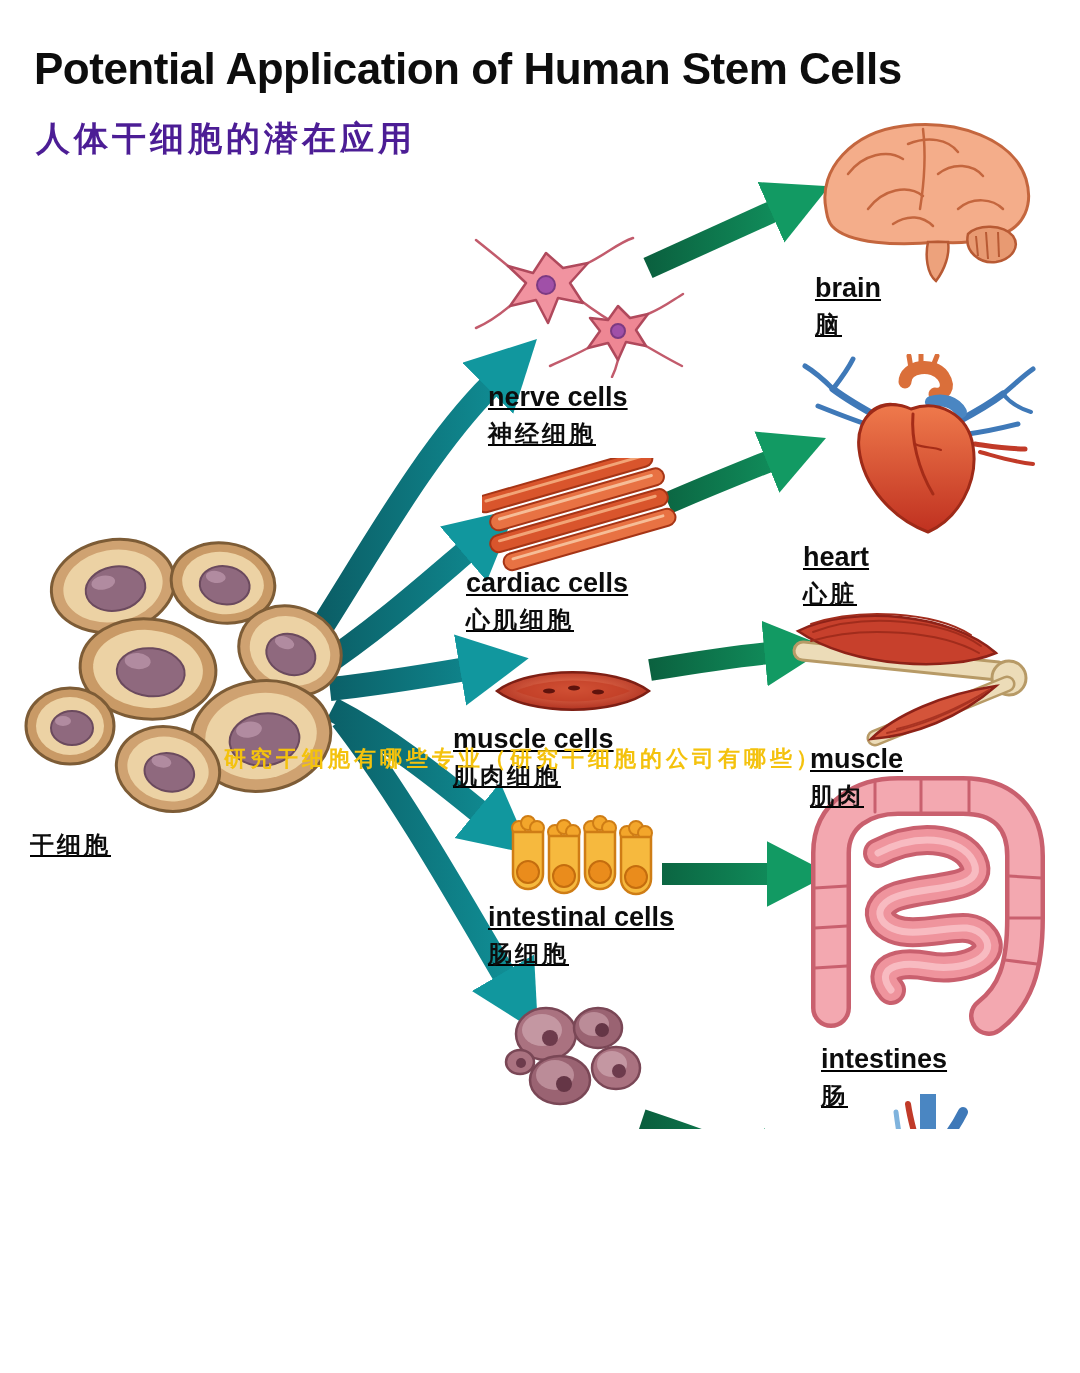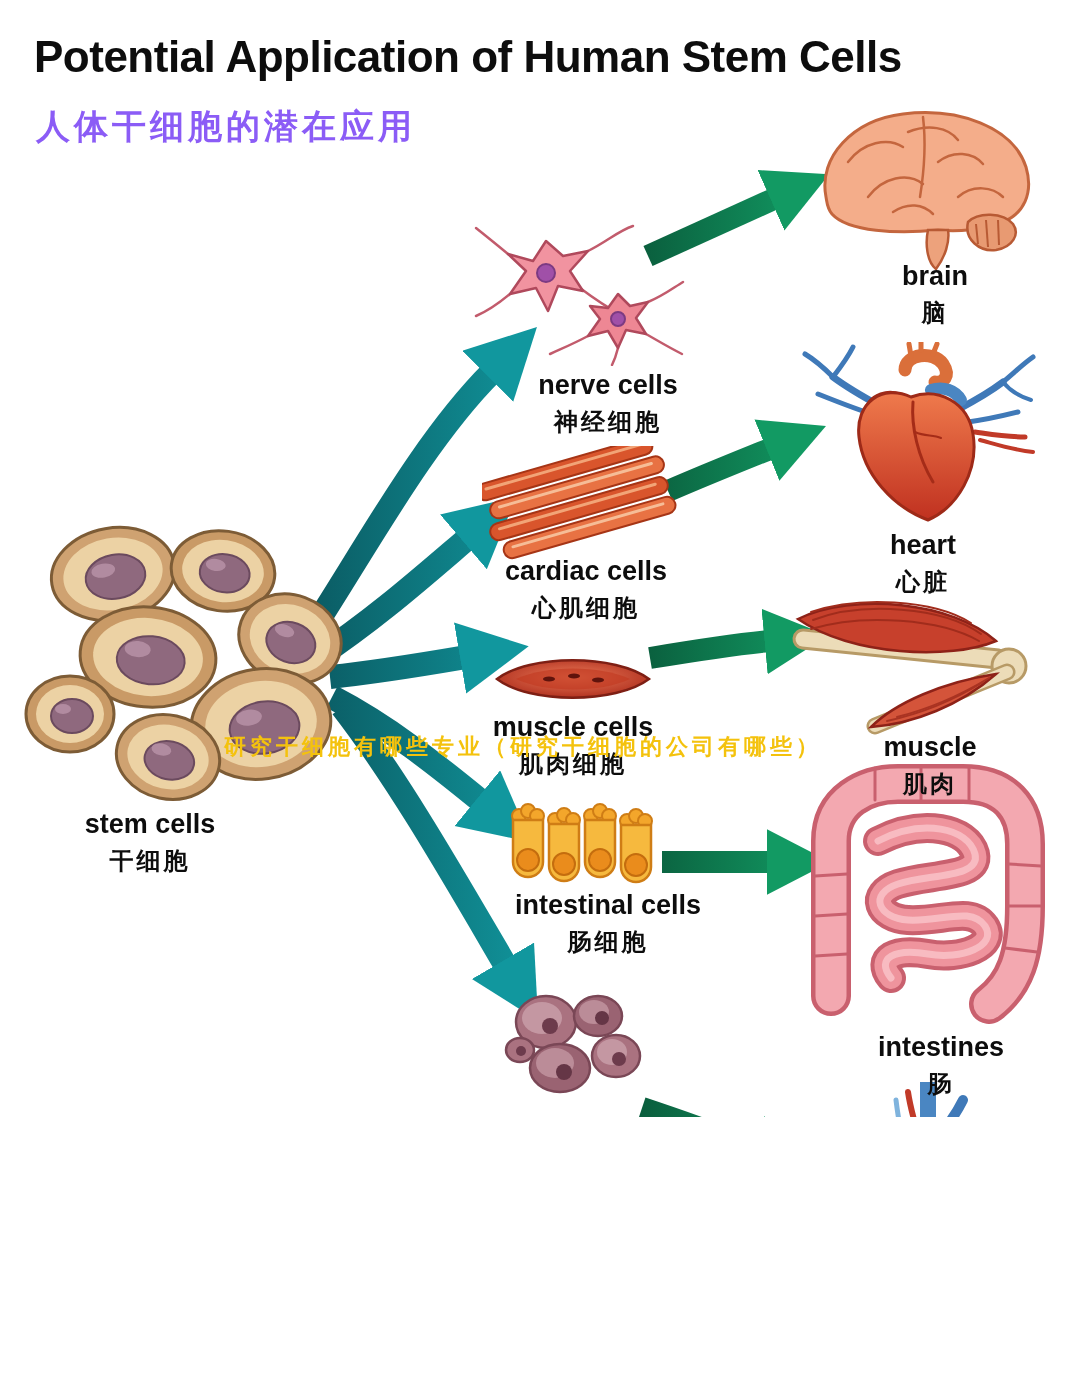--- a/index.html
+++ b/index.html
@@ -1,22 +1,22 @@
 <!DOCTYPE html>
 <html><head>
 <meta charset="utf-8">
 <style>
   html,body{margin:0;padding:0;background:#ffffff;}
   body{font-family:"Liberation Sans","DejaVu Sans",sans-serif;}
-  #poster{position:relative;width:1080px;height:1113px;background:#ffffff;overflow:hidden;margin:4px auto;}
+  #poster{position:relative;width:1080px;height:1113px;background:#ffffff;overflow:hidden;margin:16px auto;}
   .abs{position:absolute;}
   #title{left:34px;top:28px;width:1010px;font-size:44px;font-weight:bold;color:#0d0d0d;letter-spacing:-0.5px;z-index:6;}
-  #subtitle{left:36px;top:100px;width:700px;font-size:34px;font-weight:bold;color:#8b5cf6;letter-spacing:4px;z-index:6;}
+  #subtitle{left:36px;top:100px;width:700px;font-size:34px;font-weight:bold;color:#4c1d95;letter-spacing:4px;z-index:6;}
   #watermark{left:224px;top:728px;font-size:22px;font-weight:bold;color:#f4c20d;letter-spacing:4px;white-space:nowrap;z-index:50;}
-  .lbl{position:absolute;text-align:center;z-index:5;}
+  .lbl{position:absolute;text-align:left;z-index:5;text-decoration:underline;}
   .lbl .en{display:block;font-weight:bold;font-size:27px;color:#0d0d0d;line-height:1.05;}
   .lbl .zh{display:block;font-weight:bold;font-size:24px;color:#0d0d0d;margin-top:7px;letter-spacing:3px;}
   svg{display:block;}
   #arrows{left:0;top:0;z-index:3;pointer-events:none;}
   .ill{z-index:4;}
 </style>
 </head>
 <body>
 
 <div id="poster">
@@ -320,21 +320,20 @@
     <g stroke="#c13a28" fill="none" stroke-linecap="round" stroke-width="3">
       <path d="M144,66 C138,84 124,98 104,108"></path>
       <path d="M148,66 C160,88 176,100 194,108"></path>
     </g>
     <path d="M150,182 L150,212" stroke="#4a86c2" stroke-width="10" fill="none" stroke-linecap="round"></path>
     <path d="M162,180 L166,206" stroke="#c13a28" stroke-width="6" fill="none" stroke-linecap="round"></path>
     <ellipse cx="150" cy="188" rx="16" ry="11" fill="#c4b13e" stroke="#8f7d1f" stroke-width="2" transform="rotate(-25 150 188)"></ellipse>
   </svg>
 
   <div class="lbl" style="left:30px;top:806px;width:240px">
-    <span class="en">stem cells</span>
     <span class="zh">干细胞</span>
   </div>
 
   <div class="lbl" style="left:488px;top:367px;width:240px">
     <span class="en">nerve cells</span>
     <span class="zh">神经细胞</span>
   </div>
   <div class="lbl" style="left:466px;top:553px;width:240px">
     <span class="en">cardiac cells</span>
     <span class="zh">心肌细胞</span>

